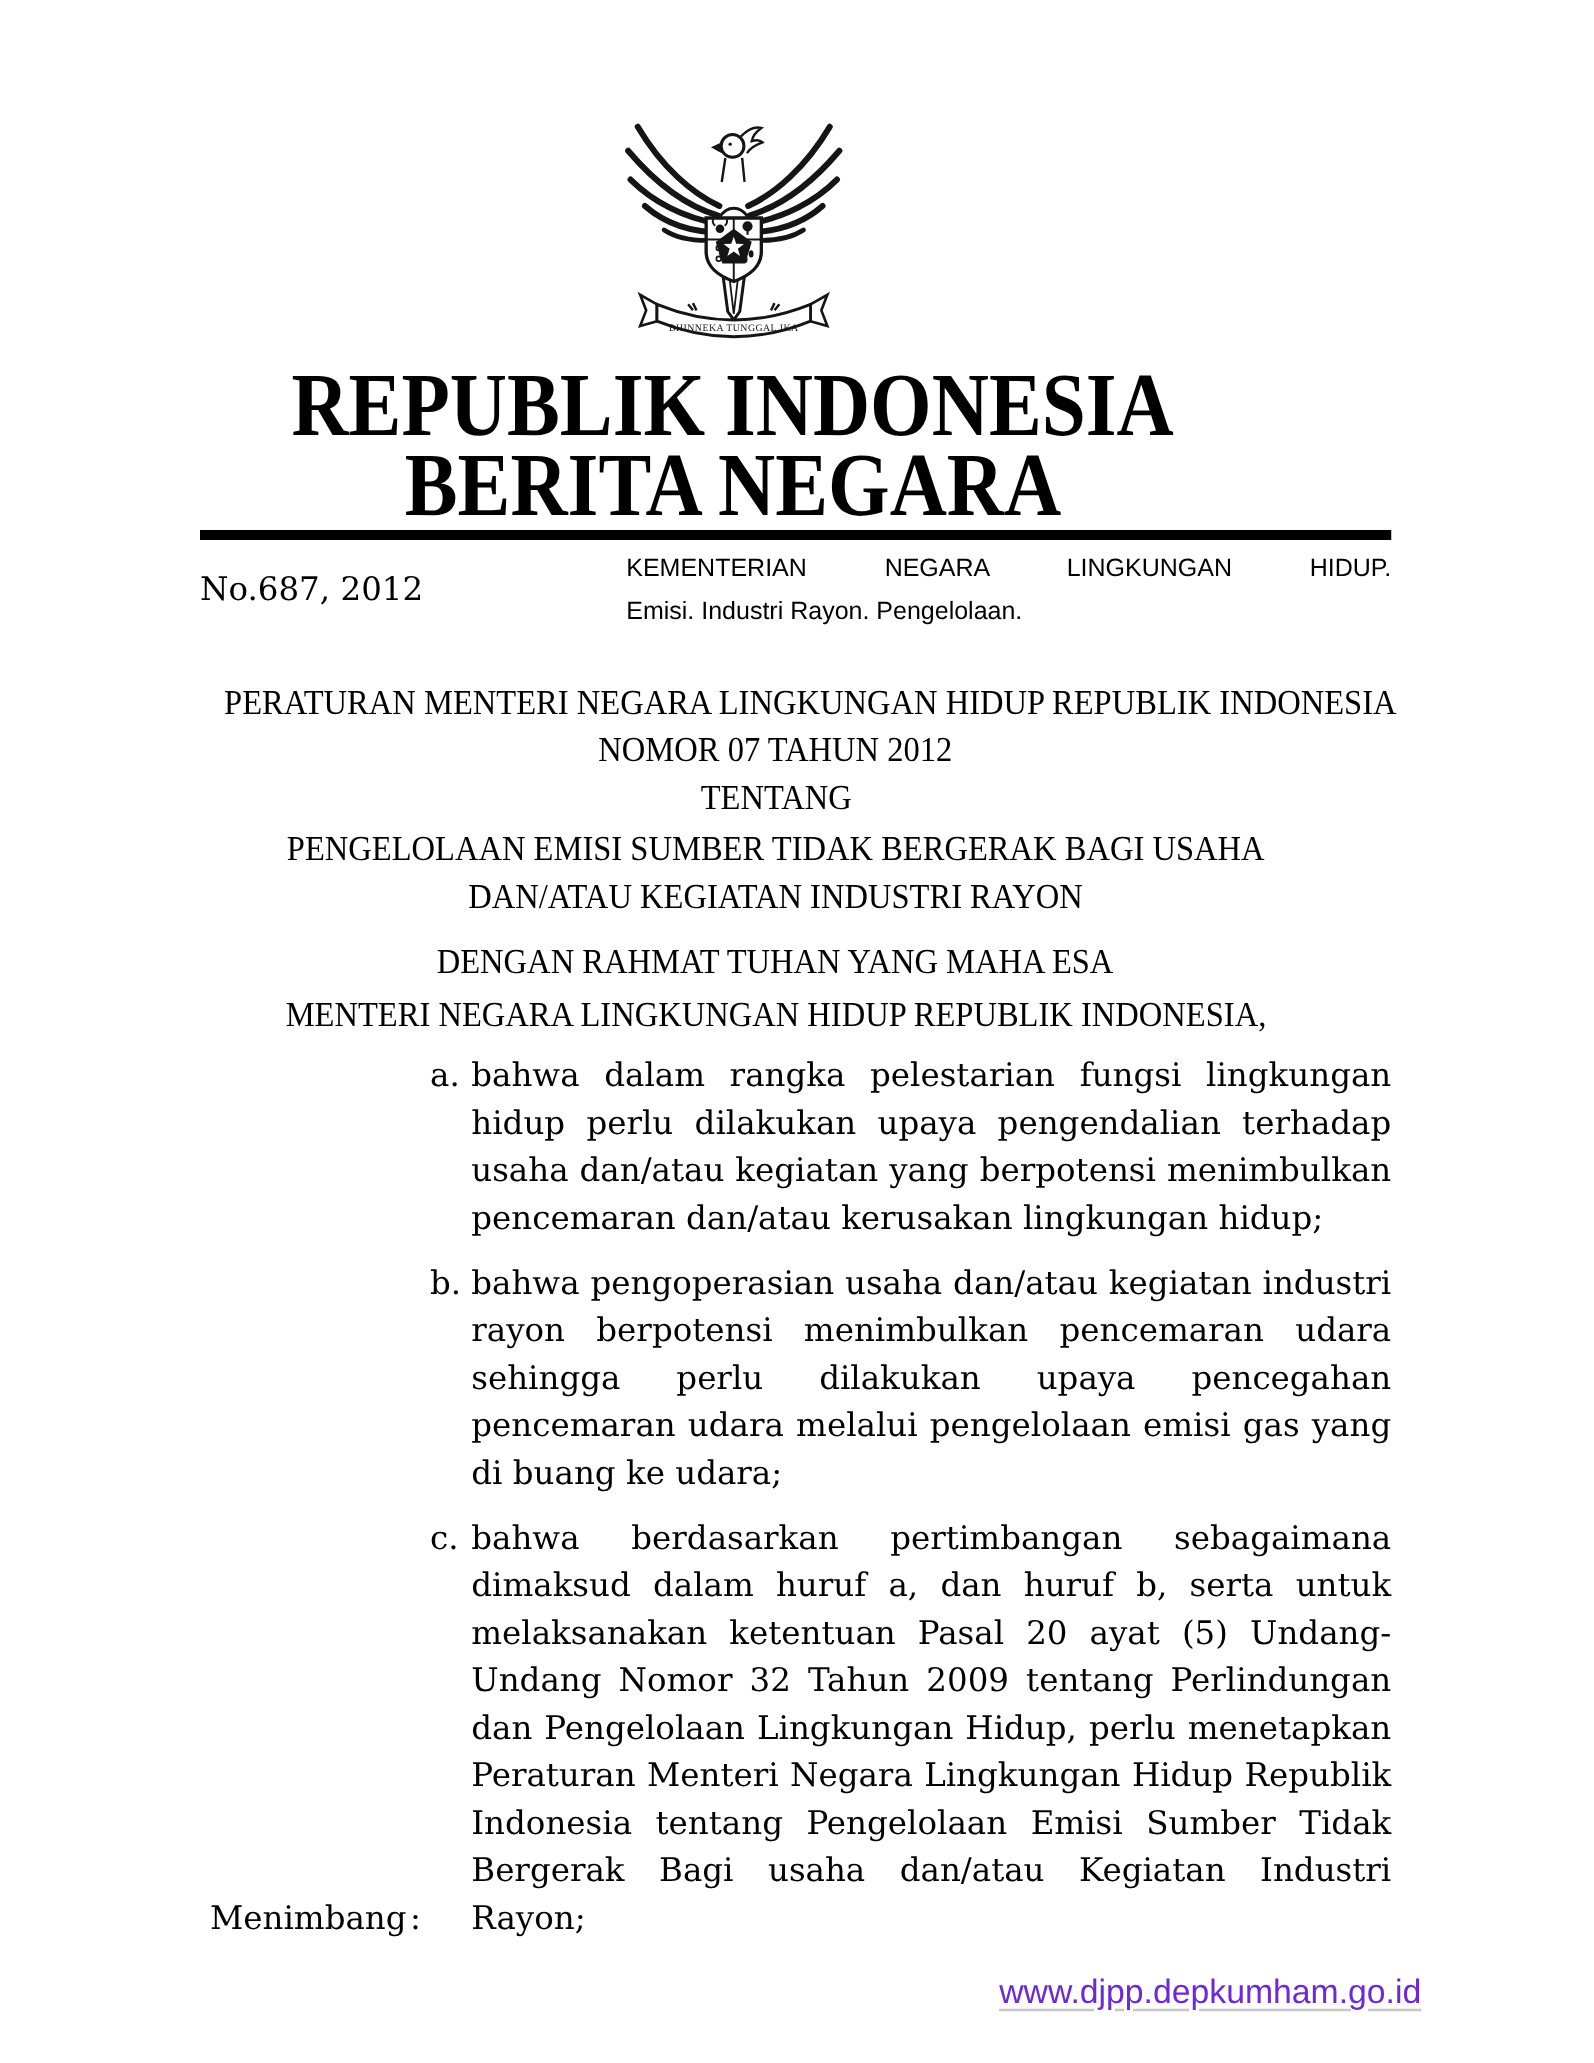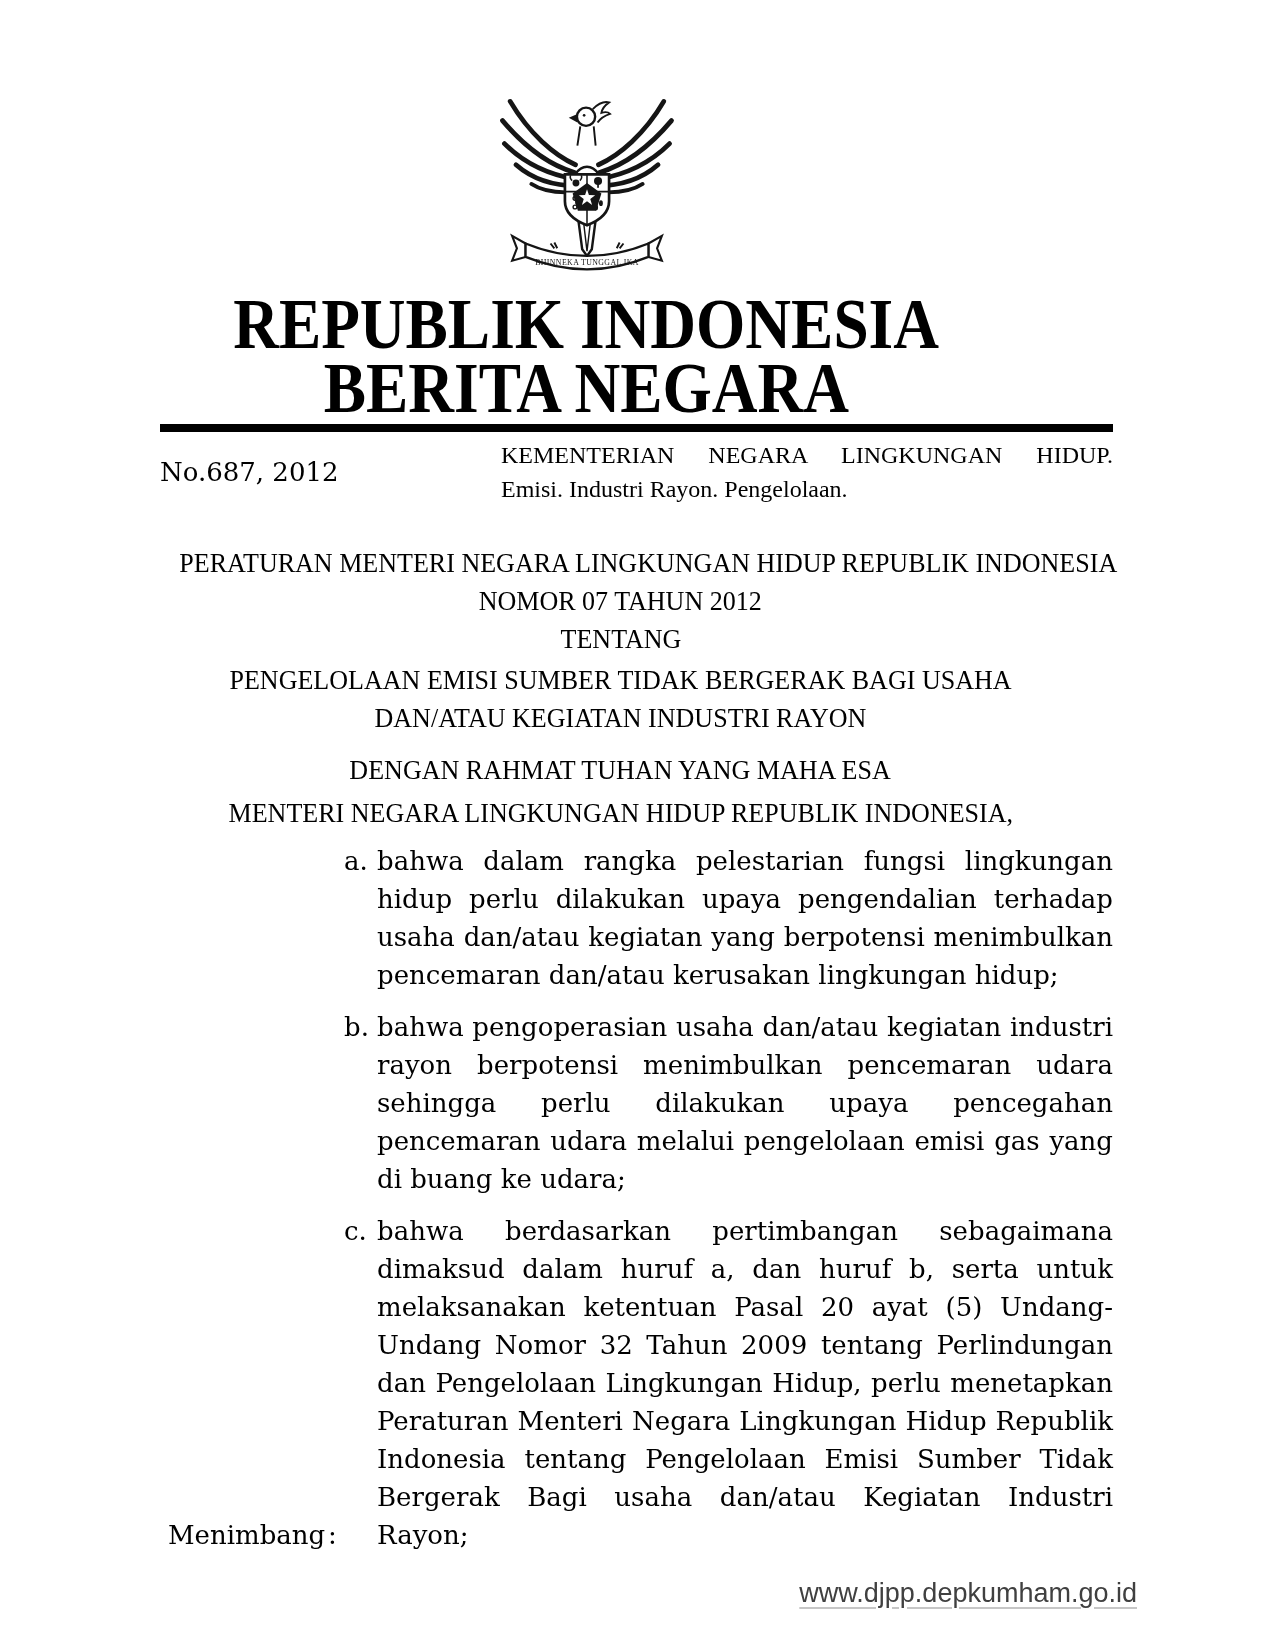--- a/index.html
+++ b/index.html
@@ -30,22 +30,22 @@
   
   .issue-row{
     position:absolute;left:160px;top:438px;width:953px;
     display:flex;align-items:center;
   }
   .issue-number{
     font-size:26px;line-height:34px;white-space:nowrap;
   }
   .issue-subject{
     margin-left:auto;width:612px;
-    font-family:Liberation Serif, serif;
-    font-size:24px;line-height:34px;
+    font-family:Liberation Sans, sans-serif;
+    font-size:20px;line-height:34px;
   }
   .issue-subject .jline{text-align:justify;text-align-last:justify;}
   .issue-subject .lline{text-align:left;}
   
   .doc-title{
     position:absolute;left:144px;top:544px;width:953px;
     text-align:center;
     font-family:"Liberation Serif",serif;
     font-size:28px;line-height:38px;
   }
@@ -61,21 +61,21 @@
   .considerations .colon{width:16px;flex:0 0 16px;}
   .consider-items{flex:1;list-style:none;margin:0;padding:0;}
   .consider-items li{display:flex;align-items:flex-start;margin:0;}
   .consider-items li + li{margin-top:14px;}
   .consider-items .m{width:33px;flex:0 0 33px;}
   .consider-items .t{flex:1;text-align:justify;}
   
   .watermark{
     position:absolute;right:36px;top:1578px;
     font-family:"Liberation Sans",sans-serif;
-    font-size:27px;color:#404040;
+    font-size:27px;color:#6d28d9;
     text-decoration:underline;text-decoration-color:#c6c6c6;
     text-underline-offset:5px;
   }
 </style>
 </head>
 <body>
 
 <div class="page">
 
   <div class="emblem">

